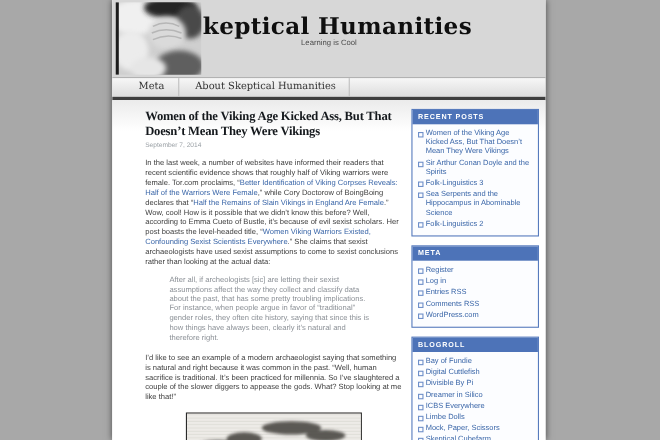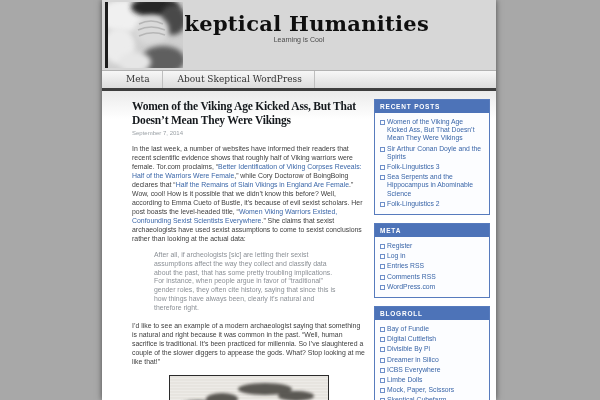--- a/index.html
+++ b/index.html
@@ -85,21 +85,21 @@
       <ellipse cx="58" cy="58" rx="22" ry="14" fill="#5e5e5e" filter="url(#b1)"></ellipse>
       <ellipse cx="30" cy="60" rx="16" ry="10" fill="#e6e6e6" filter="url(#b1)"></ellipse>
       <rect x="0" y="0" width="3" height="66" fill="#1c1c1c"></rect>
     </svg>
     <div class="site-title">Skeptical Humanities</div>
     <div class="site-tagline">Learning is Cool</div>
   </div>
 
   <div class="nav">
     <span class="nav-tab">Meta</span>
-    <span class="nav-tab">About Skeptical WordPress</span>
+    <span class="nav-tab">About Skeptical Humanities</span>
   </div>
   <div class="darkband"></div>
 
   <div class="content">
 
     <div class="main">
       <h1 class="post-title">Women of the Viking Age Kicked Ass, But That Doesn’t Mean They Were Vikings</h1>
       <div class="post-date">September 7, 2014</div>
 
       <p><span>In the last week, a number of websites have informed their readers that recent scientific evidence shows that roughly half of Viking warriors were female. Tor.com proclaims, “</span><a class="tlink">Better Identification of Viking Corpses Reveals: Half of the Warriors Were Female</a><span>,” while Cory Doctorow of BoingBoing declares that “</span><a class="tlink">Half the Remains of Slain Vikings in England Are Female</a><span>.” Wow, cool! How is it possible that we didn’t know this before? Well, according to Emma Cueto of Bustle, it’s because of evil sexist scholars. Her post boasts the level-headed title, “</span><a class="tlink">Women Viking Warriors Existed, Confounding Sexist Scientists Everywhere</a><span>.” She claims that sexist archaeologists have used sexist assumptions to come to sexist conclusions rather than looking at the actual data:</span></p>

